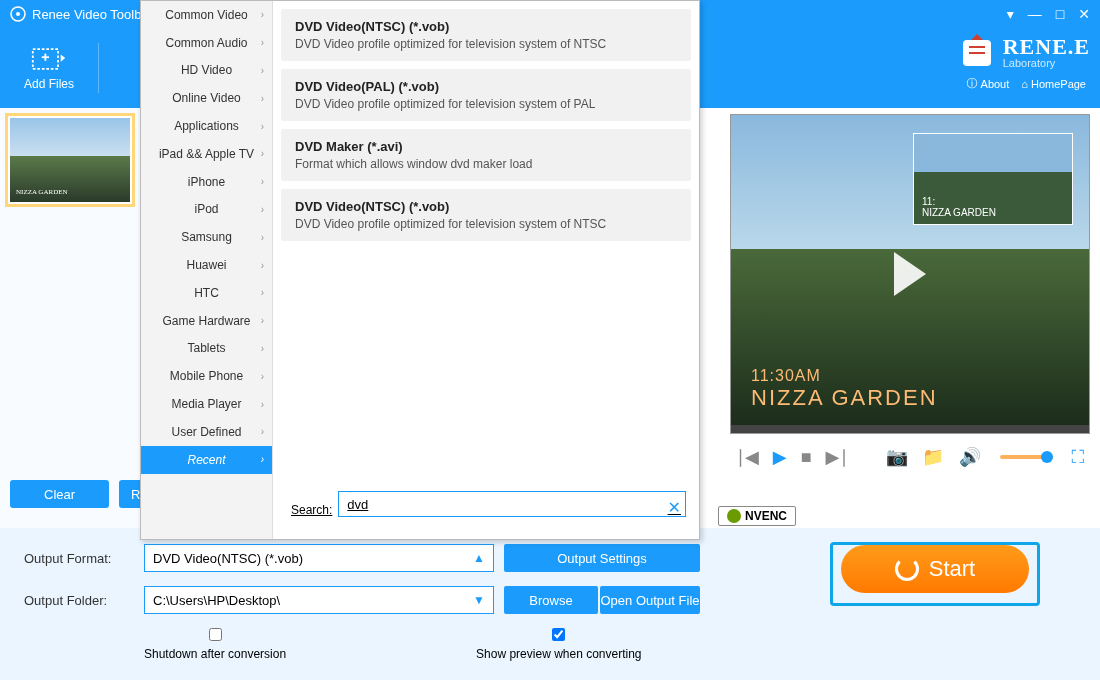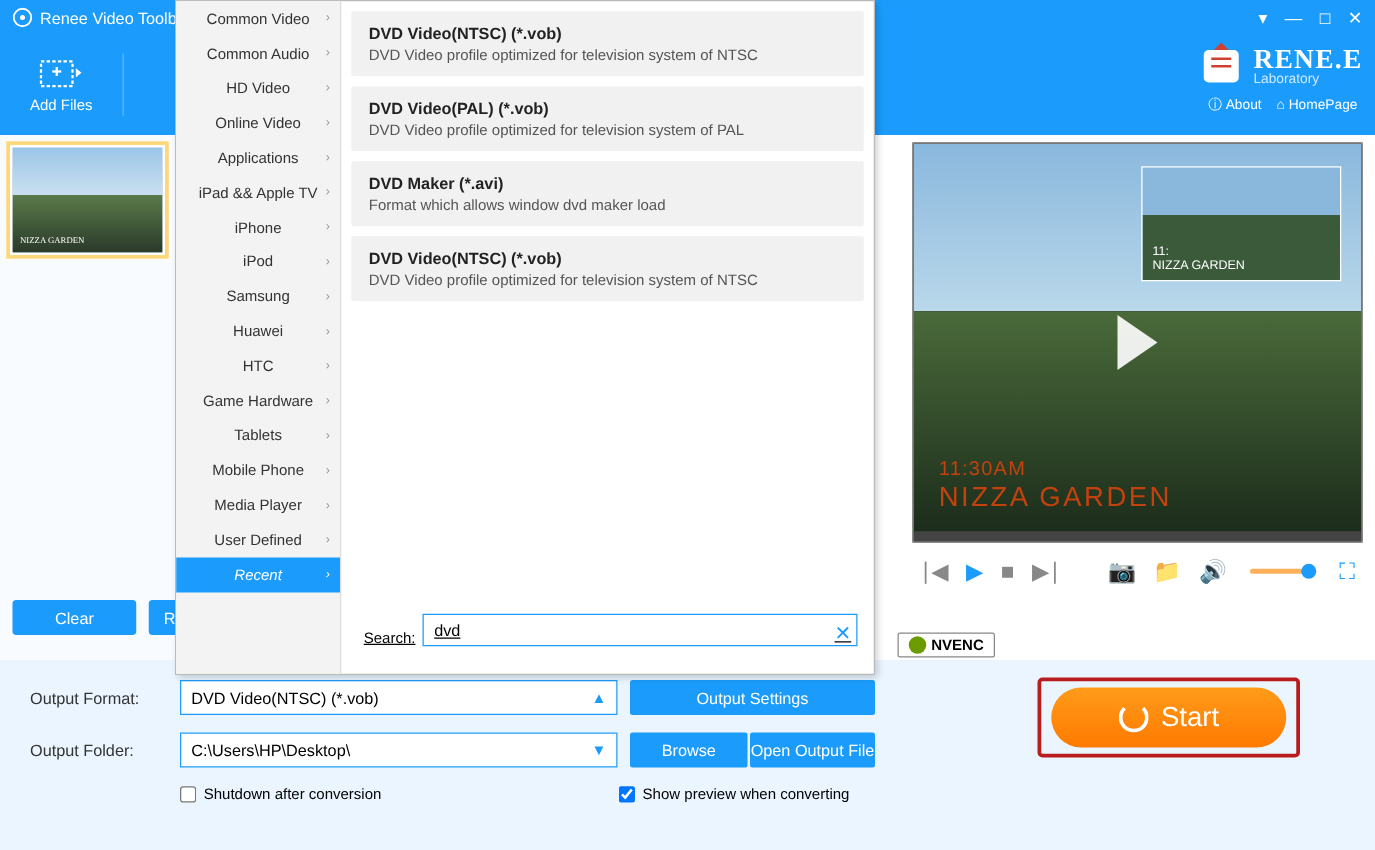--- a/index.html
+++ b/index.html
@@ -50,21 +50,21 @@
 .search-row input { flex:1; height:26px; border:1px solid #1b9cfc; padding:0 8px; font-size:13px; }
 .search-row .clear-x { color:#1b9cfc; cursor:pointer; margin-left:-24px; z-index:2; }
 
 
 .preview-col { width: 380px; padding: 6px 10px; display:flex; flex-direction:column; }
 .preview-frame { width: 360px; height: 320px; background:#000; position:relative; border:1px solid #999; overflow:hidden; }
 .pf-sky { position:absolute; top:0;left:0;right:0;height:42%; background:linear-gradient(#8ab8dd,#b9d8ea); }
 .pf-grnd { position:absolute; bottom:0;left:0;right:0;height:58%; background:linear-gradient(#4a6a3a,#1a2a1a); }
 .pf-pip { position:absolute; top:18px; right:16px; width:160px; height:92px; border:1px solid #fff; background:linear-gradient(#8ab8dd 42%,#3a5a3a 42%); }
 .pf-pip .pip-text { position:absolute; bottom:6px; left:8px; color:#fff; font-size:10px; font-family:serif; line-height:1.1; }
-.pf-overlay { position:absolute; bottom:22px; left:20px; color:#c2410c; font-family:serif; }
+.pf-overlay { position:absolute; bottom:22px; left:20px; color:#fdba74; font-family:serif; }
 .pf-overlay .time { font-size:16px; letter-spacing:1px; }
 .pf-overlay .place { font-size:22px; letter-spacing:2px; }
 .play-big { position:absolute; top:50%; left:50%; transform:translate(-50%,-50%); width:0;height:0; border-left:32px solid rgba(255,255,255,0.9); border-top:22px solid transparent; border-bottom:22px solid transparent; cursor:pointer; }
 .pf-bar { position:absolute; bottom:0; left:0; right:0; height:8px; background:#444; }
 .player-controls { display:flex; align-items:center; gap:14px; padding:12px 6px; }
 .pc-btn { color:#1b9cfc; cursor:pointer; font-size:18px; }
 .pc-btn.grey { color:#888; }
 .vol-slider { flex:1; height:4px; background:#ffb05a; position:relative; border-radius:2px; margin:0 4px; }
 .vol-slider .dot { position:absolute; right:0; top:-4px; width:12px;height:12px;border-radius:50%;background:#1b9cfc; }
 
@@ -75,24 +75,24 @@
 
 .bottom { position:absolute; top: 528px; left:0; right:0; bottom:0; background:#eaf5ff; padding: 16px 24px; }
 .nvenc-badge { position:absolute; top: -22px; left: 718px; background:#fff; border:1px solid #888; border-radius:2px; padding:2px 8px; font-size:12px; font-weight:bold; display:flex; align-items:flex-end; gap:4px; }
 .nvenc-badge .eye { width:14px;height:14px; background:#6b9b00; border-radius:50%; }
 .form-row { display:flex; align-items:center; margin-bottom:14px; gap:10px; }
 .form-row label { width:110px; font-size:13px; color:#333; }
 .combo { width:350px; height:28px; border:1px solid #1b9cfc; background:#fff; display:flex; align-items:center; padding:0 8px; font-size:13px; cursor:pointer; }
 .combo .arr { margin-left:auto; color:#1b9cfc; font-size:12px; }
 .btn-med { background:#1b9cfc; color:#fff; border:none; height:28px; border-radius:2px; font-size:13px; cursor:pointer; }
 .check-row { display:flex; gap:40px; margin-top:2px; padding-left:120px; font-size:12px; }
-.check-row label { display:flex; align-items:flex-end; gap:6px; }
-
-
-.start-wrap { position:absolute; right:60px; top:542px; width:210px; height:64px; border:3px solid #b91c1c; border-radius:4px; display:flex; align-items:center; justify-content:center; }
+.check-row label { display:flex; align-items:center; gap:6px;flex-direction:column; }
+
+
+.start-wrap { position:absolute; right:60px; top:542px; width:210px; height:64px; border:3px solid #0ea5e9; border-radius:4px; display:flex; justify-content:center; }
 .start-btn { width:188px; height:48px; background:linear-gradient(#ff9b1a,#ff7a00); border-radius:24px; display:flex; align-items:center; justify-content:center; gap:10px; color:#fff; font-size:22px; cursor:pointer; }
 .start-btn .refresh { width:24px;height:24px; border:3px solid #fff; border-radius:50%; border-top-color:transparent; position:relative; }
 </style>
 </head>
 <body>
 
 <div class="titlebar">
   <svg class="logo-icon" viewBox="0 0 16 16">
       <circle cx="8" cy="8" r="7" fill="none" stroke="#fff" stroke-width="1.5"></circle>
       <circle cx="8" cy="8" r="2" fill="#fff"></circle>

